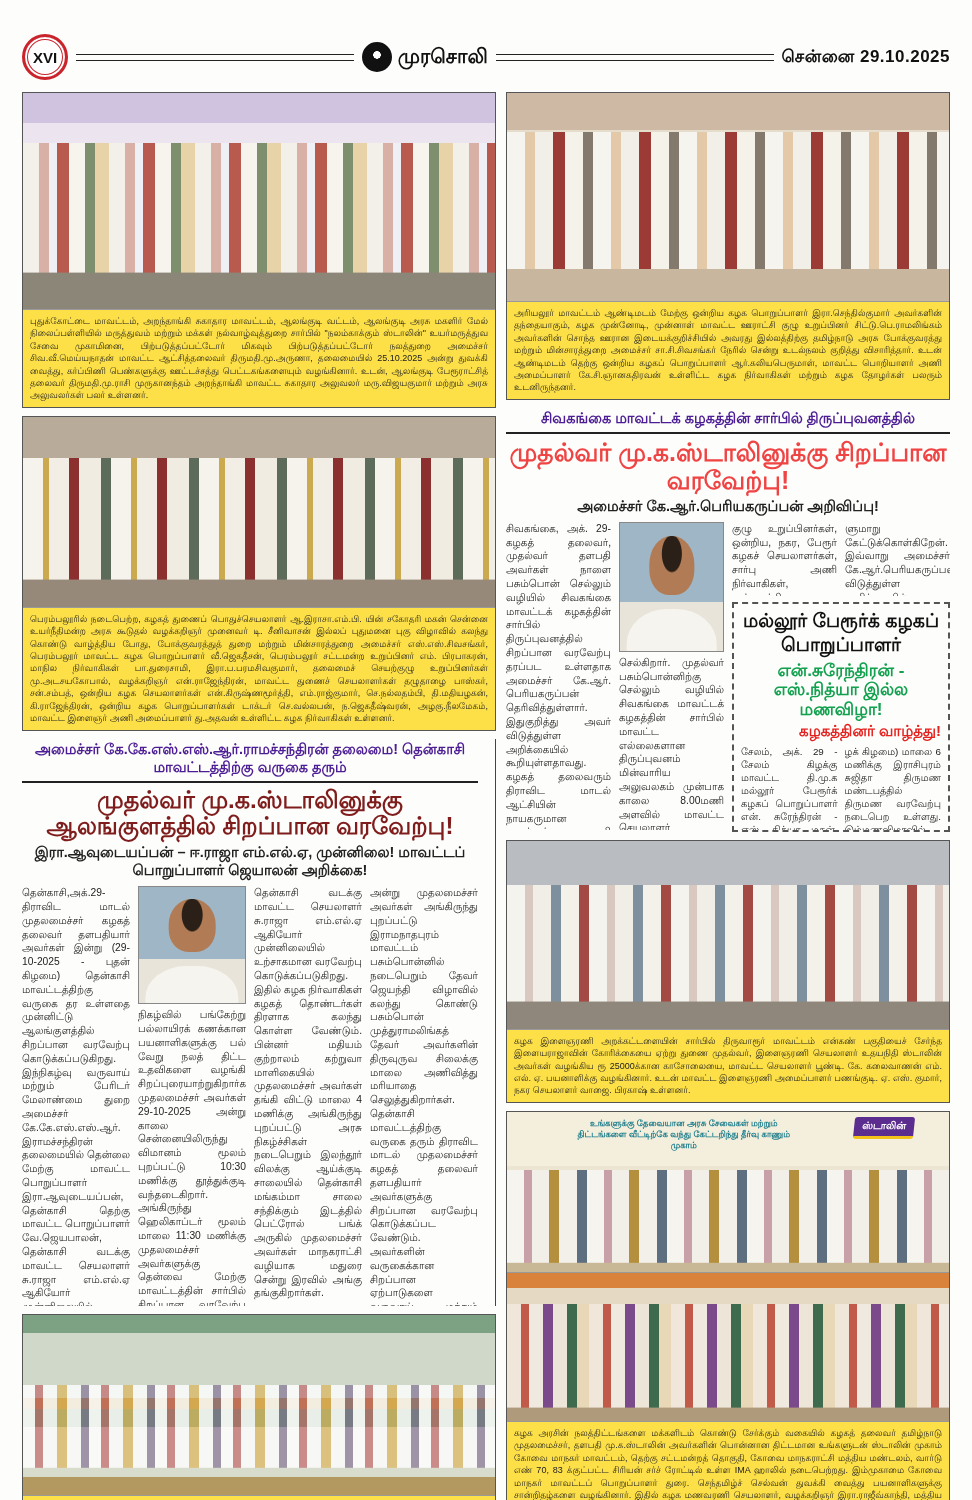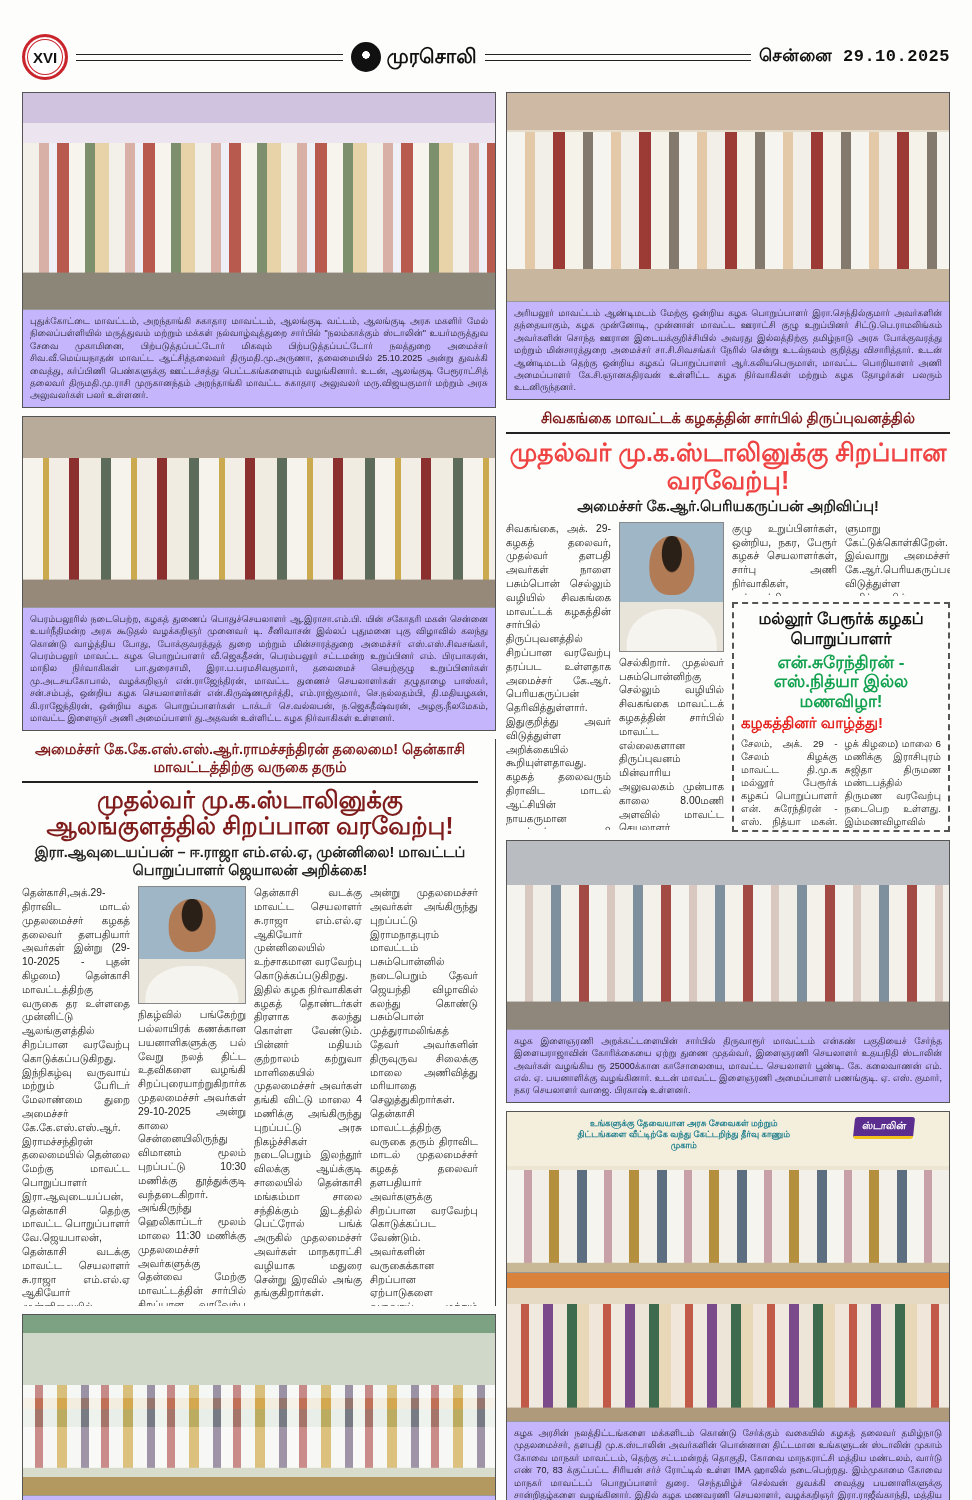--- a/index.html
+++ b/index.html
@@ -6,26 +6,26 @@
   .page{position:relative;width:972px;height:1500px;margin:0 auto;background:#fdfdfb;
         font-family:"Liberation Sans",sans-serif;color:#1c1c1c;overflow:hidden;}
   
   .header{display:flex;align-items:center;gap:8px;padding:34px 22px 6px 22px;}
   .badge{width:40px;height:40px;border-radius:50%;border:3px solid #c9242b;box-shadow:inset 0 0 0 2px #fff, inset 0 0 0 3px #c9242b;
          display:flex;align-items:center;justify-content:center;font-weight:bold;font-size:15px;color:#111;flex:0 0 auto;background:#fff;}
   .drule{flex:1;height:5px;border-top:1px solid #222;border-bottom:1px solid #222;}
   .masthead{display:flex;align-items:center;gap:6px;flex:0 0 auto;}
   .logo-circle{width:26px;height:26px;border-radius:50%;background:radial-gradient(circle at 50% 42%,#fff 0 18%,#111 20% 100%);border:2px solid #111;}
   .masthead-title{font-size:20px;font-weight:bold;color:#111;}
-  .edition{flex:0 0 auto;font-size:17px;font-weight:bold;color:#111;letter-spacing:.5px;font-family:Liberation Mono, monospace;}
+  .edition{flex:0 0 auto;font-size:17px;font-weight:bold;color:#111;letter-spacing:.5px;}
   
   .content{display:flex;gap:10px;padding:6px 22px 0 22px;}
   .col-left{width:474px;flex:0 0 auto;}
   .col-right{width:444px;flex:0 0 auto;}
-  .photo-block{border:1px solid #555;background:#c4b5fd;margin-bottom:8px;}
+  .photo-block{border:1px solid #555;background:#fde047;margin-bottom:8px;}
   .photo{border-bottom:1px solid #999;}
   .caption{font-size:9px;line-height:1.38;text-align:justify;padding:5px 7px;color:#222;}
   
   .ph{background-repeat:no-repeat;}
   .ph-tl{height:216px;background-image:
       repeating-linear-gradient(90deg,#f3efe9 0 16px,#d9b0a6 16px 26px,#eef0f6 26px 34px,#b85a4e 34px 46px,#f7f4ee 46px 62px,#7d8f6d 62px 72px,#e8d3a8 72px 86px),
       linear-gradient(180deg,#cfc3df 0 14%,#ece4ee 14% 30%,#ddd6c8 30% 78%,#8c8678 78% 100%);
       background-size:100% 60%,100% 100%;background-position:0 58%,0 0;}
   .ph-lamp{height:190px;background-image:
       repeating-linear-gradient(90deg,#f6f3ec 0 20px,#caa94f 20px 26px,#f2eee6 26px 46px,#8c2f2f 46px 56px,#f0ece2 56px 78px,#5d6b5a 78px 88px),
@@ -57,37 +57,37 @@
       padding:3px 8px;border-radius:3px;border-bottom:3px solid #f3c21a;transform:skewX(-6deg);}
   
   .portrait{position:relative;border:1px solid #888;background:linear-gradient(180deg,#9fb6c6 0 62%,#e9e4da 62% 100%);overflow:hidden;}
   .portrait::before{content:"";position:absolute;left:50%;top:10%;width:44%;height:46%;transform:translateX(-50%);
       background:radial-gradient(ellipse at 50% 30%,#2b2017 0 30%,#b07b55 33% 100%);border-radius:48% 48% 42% 42%;}
   .portrait::after{content:"";position:absolute;left:50%;bottom:-2px;width:88%;height:34%;transform:translateX(-50%);
       background:#f6f4ef;border-radius:44% 44% 0 0/80% 80% 0 0;}
   
   .article{border-right:1px solid #444;padding-right:17px;margin-bottom:8px;}
   .article.no-right{border-right:none;padding-right:0;}
-  .kicker{font-size:14.5px;font-weight:bold;text-align:center;color:#7f1d1d;border-bottom:2px solid #222;padding:2px 0 4px 0;margin-bottom:4px;}
+  .kicker{font-size:14.5px;font-weight:bold;text-align:center;color:#4c1d95;border-bottom:2px solid #222;padding:2px 0 4px 0;margin-bottom:4px;}
   .headline-red{font-size:24px;font-weight:bold;text-align:center;line-height:1.12;color:#7f1d1d;margin:2px 0 4px 0;}
   .headline-teal{font-size:25px;font-weight:bold;text-align:center;line-height:1.12;color:#ef4444;margin:2px 0 4px 0;}
   .subhead{font-size:14.5px;font-weight:bold;text-align:center;color:#222;margin-bottom:6px;}
   .bodycols{display:flex;gap:8px;}
   .bcol{flex:1;font-size:10.3px;line-height:1.34;text-align:justify;overflow:hidden;}
   .a1-body{height:420px;}
   .a2-left{height:308px;}
   .dateline{font-weight:bold;text-align:center;font-size:10.5px;margin-top:3px;}
   .a2-zone{display:flex;gap:8px;}
   .a2-zone>.half{width:50%;}
   .a2-cols34{display:flex;gap:8px;height:74px;overflow:hidden;margin-bottom:6px;}
   
   .wedding{border:2px dashed #555;padding:6px 7px;height:214px;overflow:hidden;}
-  .w-kicker{font-size:16px;font-weight:bold;text-align:center;color:#111;margin-bottom:3px;}
+  .w-kicker{font-size:19px;font-weight:bold;text-align:center;color:#111;margin-bottom:3px;}
   .w-headline{font-size:17px;font-weight:bold;text-align:center;color:#12a14e;line-height:1.15;margin-bottom:3px;}
-  .w-subhead{font-size:15px;font-weight:bold;text-align:left;color:#e42320;margin-bottom:4px;}
+  .w-subhead{font-size:15px;font-weight:bold;text-align:right;color:#e42320;margin-bottom:4px;}
   .w-cols{display:flex;gap:7px;}
   .w-col{flex:1;font-size:9.8px;line-height:1.32;text-align:justify;overflow:hidden;height:150px;}
 </style>
 </head>
 <body>
 
 <div class="page">
 
   <div class="header">
     <div class="badge">

